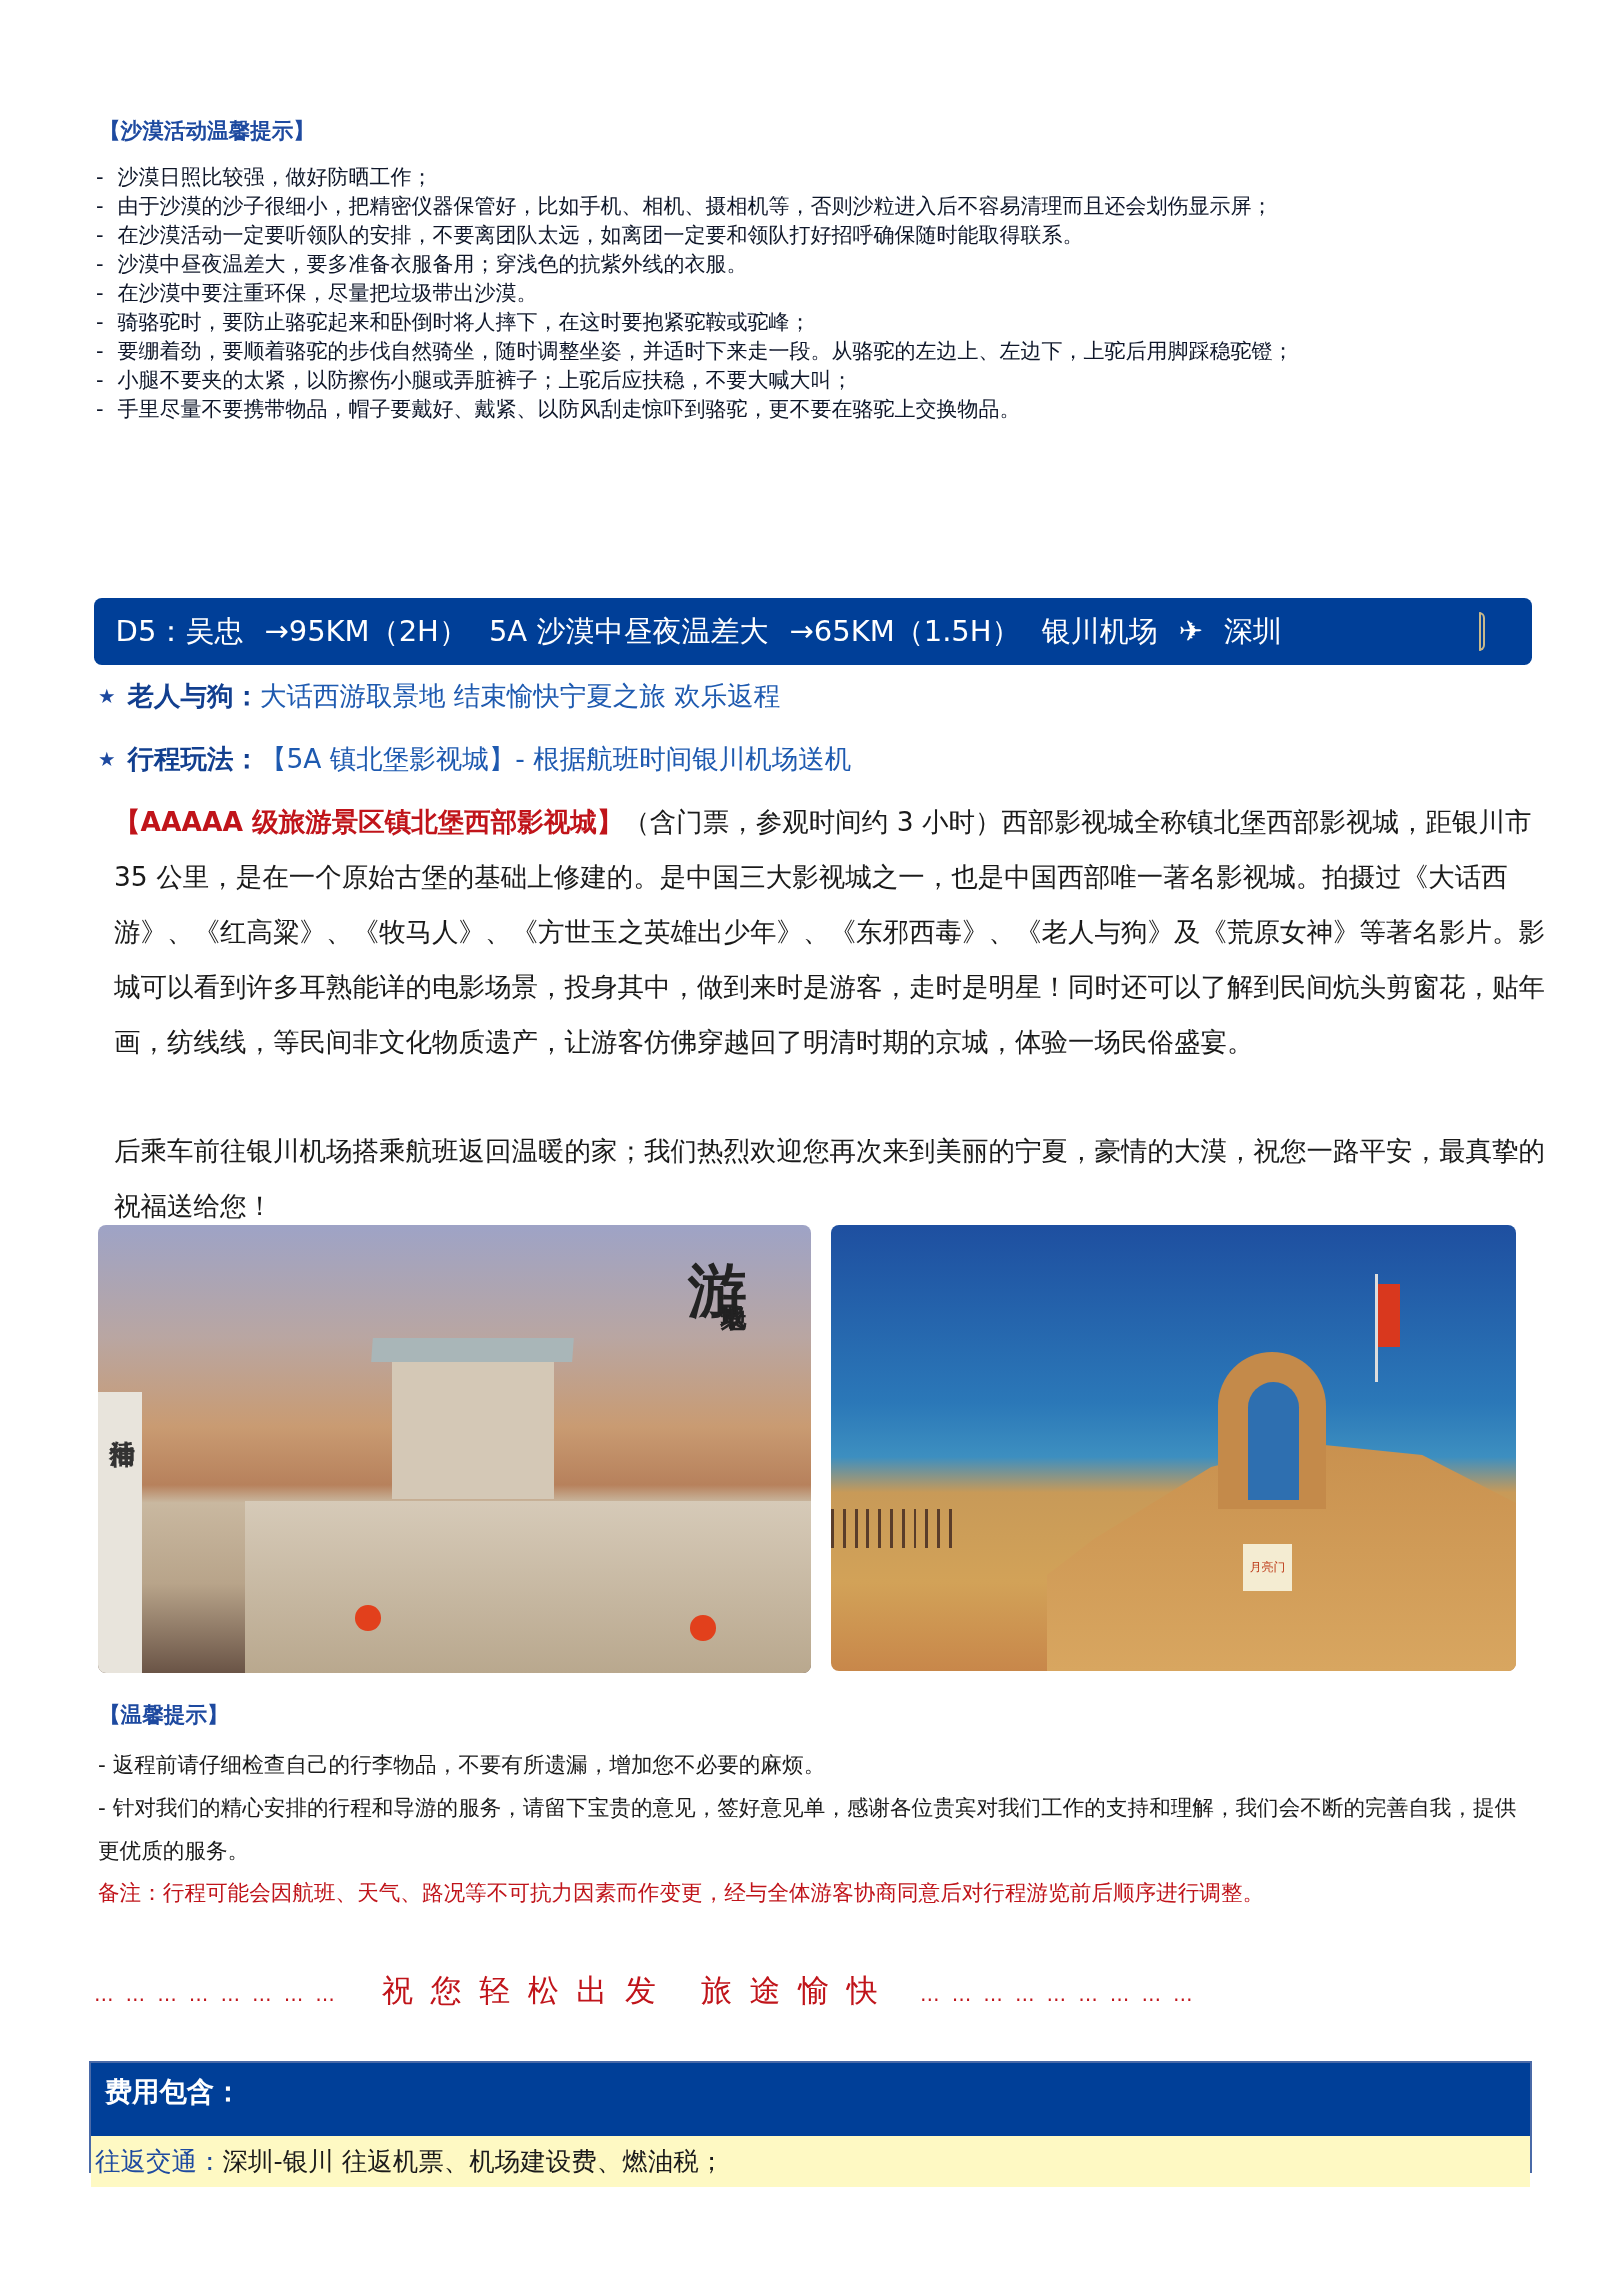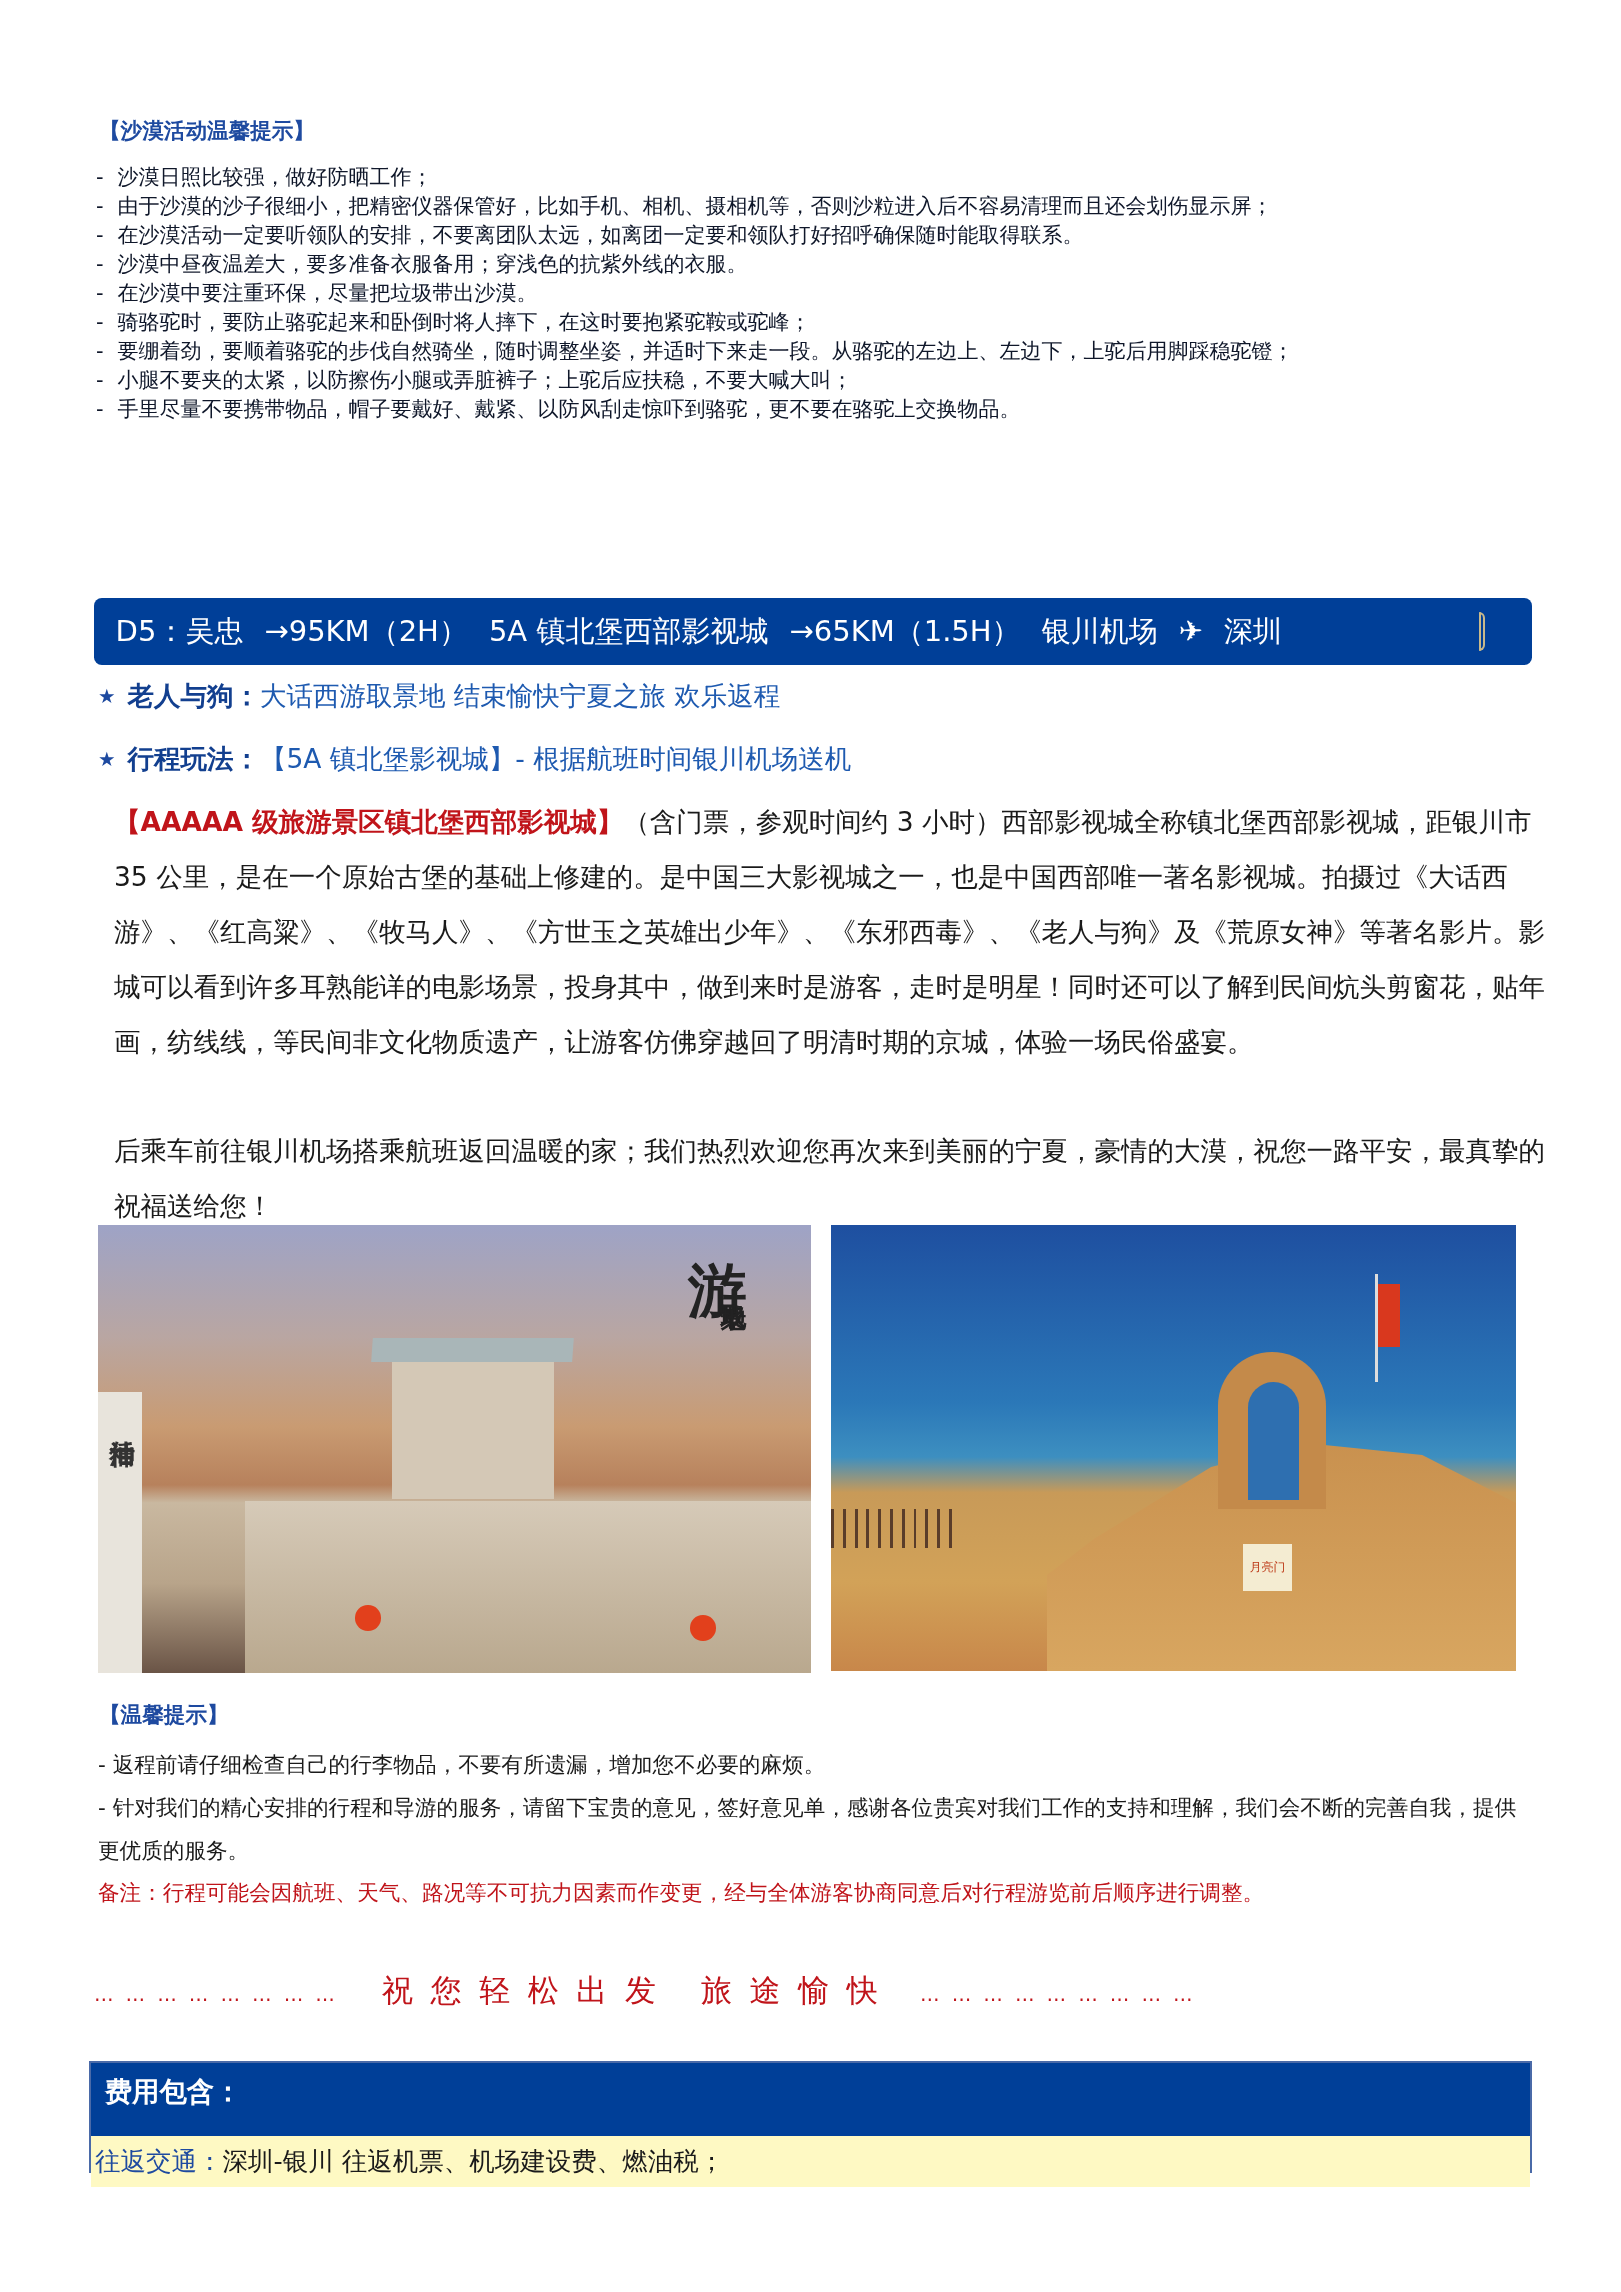--- a/index.html
+++ b/index.html
@@ -18,21 +18,21 @@
   .day-banner .pmark { position: absolute; right: 47px; top: 13.7px; width: 5.9px; height: 39px; border: 2px solid #c8b98a; border-left: 2.9px solid #c8b98a; border-radius: 0 7.8px 7.8px 0; box-sizing: border-box; }
 
   .feature-line { left: 98px; font-size: 26.5px; white-space: nowrap; color: #1e4aa0; }
   .feature-line .star { font-size: 19.6px; color: #1e4aa0; margin-right: 11.8px; vertical-align: 2px; }
   .feature-line .key { font-weight: bold; color: #123f8f; }
   .feature-line .val { color: #1e5ab0; }
 
   .body-para { left: 114px; width: 1436px; font-size: 26.5px; line-height: 55px; color: #1a1a1a; }
   .body-para .red-title { color: #c0141a; font-weight: bold; }
 
-  .photo { overflow: hidden; }
+  .photo { overflow: hidden; border-radius: 8px; }
   .photo-left { left: 98px; top: 1225px; width: 713px; height: 448px;
     background: linear-gradient(180deg, #9ea3c6 0%, #b9a6a2 25%, #c99b72 45%, #b7815c 58%, #c9b8a0 62%, #b8a48a 80%, #6a5446 100%); }
   .photo-right { left: 831px; top: 1225px; width: 685px; height: 446px;
     background: linear-gradient(180deg, #1e4fa0 0%, #2b78b8 40%, #3d8fc0 52%, #c89a58 60%, #d2a258 80%, #c8874a 100%); }
 
   .warm-heading { left: 99px; top: 1700px; font-size: 21.6px; font-weight: bold; color: #1e4aa0; white-space: nowrap; }
   .warm-para { left: 98px; width: 1436px; font-size: 21.6px; line-height: 43px; color: #1a1a1a; }
   .note-line { left: 98px; top: 1878px; font-size: 21.6px; color: #c0141a; white-space: nowrap; }
 
   .wish-line { left: 94px; top: 1970px; width: 1441px; height: 49px; white-space: nowrap; color: #c0141a; }
@@ -64,21 +64,21 @@
   <li><span class="dash">-</span><span>在沙漠中要注重环保，尽量把垃圾带出沙漠。</span></li>
   <li><span class="dash">-</span><span>骑骆驼时，要防止骆驼起来和卧倒时将人摔下，在这时要抱紧驼鞍或驼峰；</span></li>
   <li><span class="dash">-</span><span>要绷着劲，要顺着骆驼的步伐自然骑坐，随时调整坐姿，并适时下来走一段。从骆驼的左边上、左边下，上驼后用脚踩稳驼镫；</span></li>
   <li><span class="dash">-</span><span>小腿不要夹的太紧，以防擦伤小腿或弄脏裤子；上驼后应扶稳，不要大喊大叫；</span></li>
   <li><span class="dash">-</span><span>手里尽量不要携带物品，帽子要戴好、戴紧、以防风刮走惊吓到骆驼，更不要在骆驼上交换物品。</span></li>
 </ul>
 
 <div class="abs day-banner">
   <span class="d-label">D5：吴忠</span>
   <span class="seg">→95KM（2H）</span>
-  <span class="seg">5A 镇北堡西部影视城</span>
+  <span class="seg">5A 沙漠中昼夜温差大</span>
   <span class="seg">→65KM（1.5H）</span>
   <span class="seg">银川机场</span>
   <span class="seg">✈</span>
   <span class="seg">深圳</span>
   <span class="pmark"></span>
 </div>
 
 <div class="abs feature-line" style="top:678px;">
   <span class="star">★</span><span class="key">老人与狗：</span><span class="val">大话西游取景地  结束愉快宁夏之旅  欢乐返程</span>
 </div>

